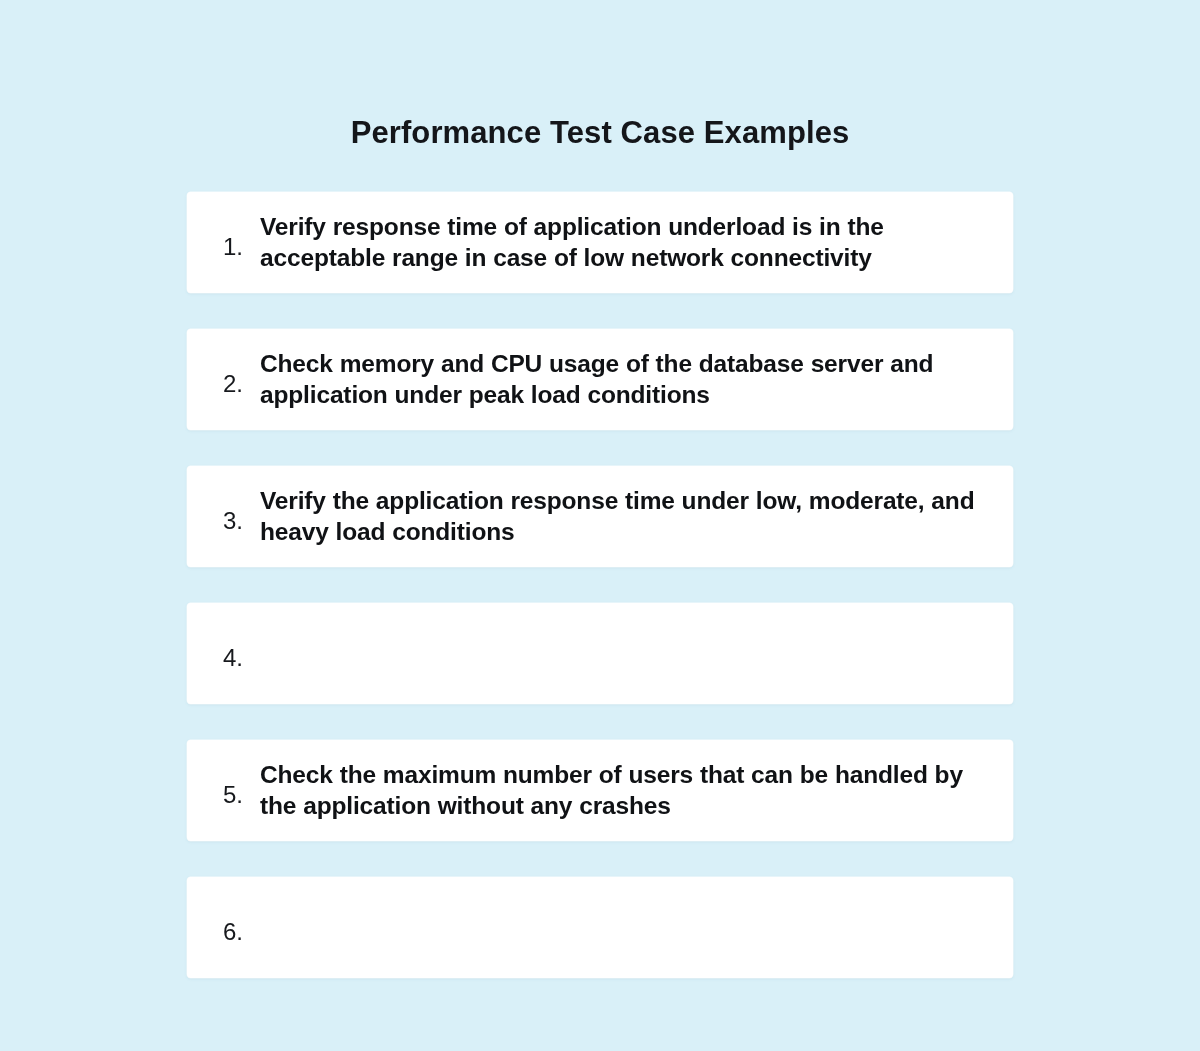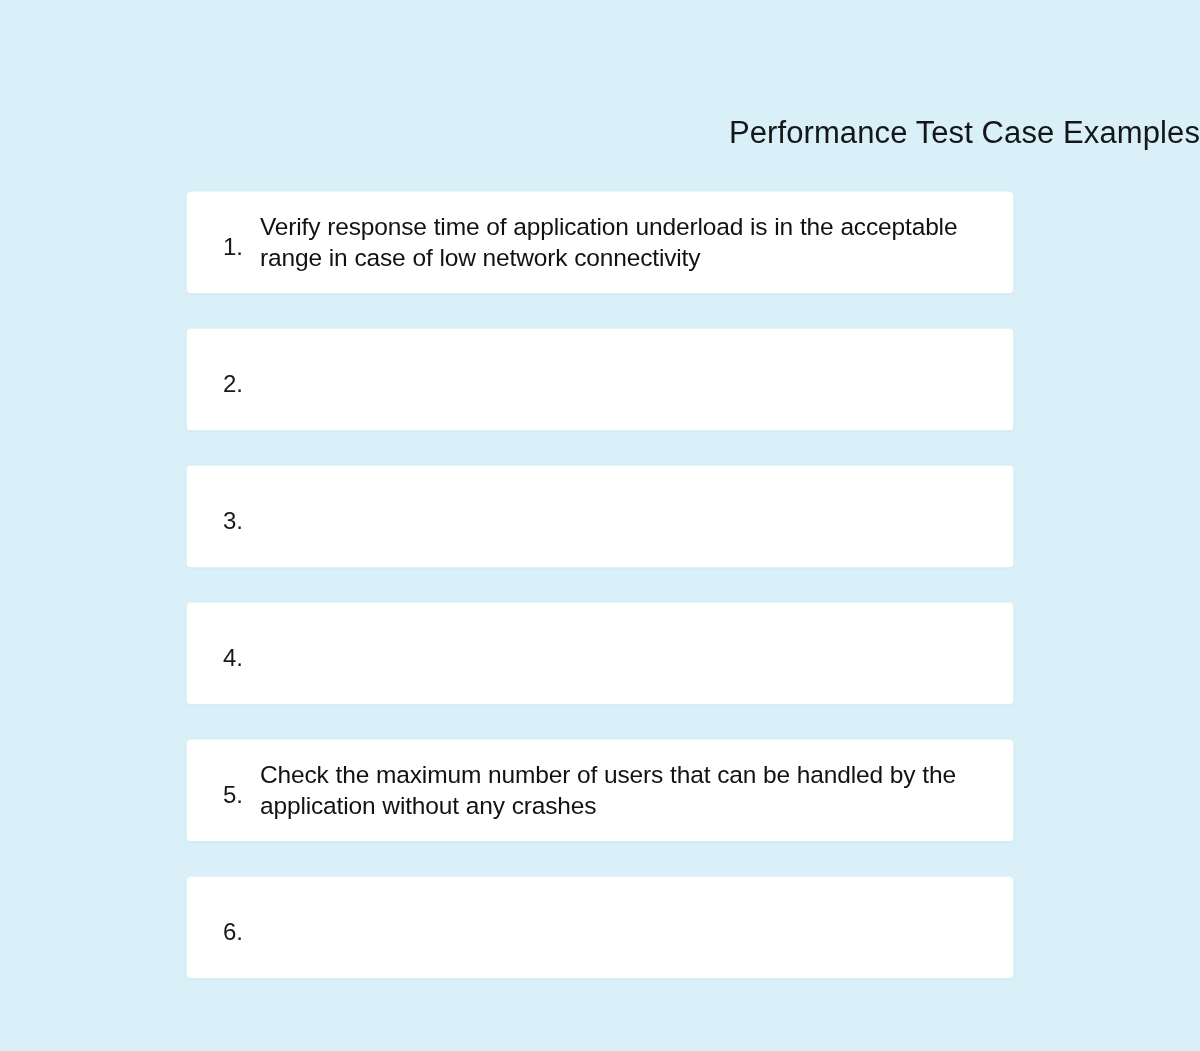--- a/index.html
+++ b/index.html
@@ -20,23 +20,23 @@
     width: 1200px;
     height: 1051px;
     box-sizing: border-box;
   }
 
   .page-title {
     position: absolute;
     top: 92px;
     left: 0;
     width: 1200px;
-    text-align: right;
+    text-align: center;
     font-size: 31px;
-    font-weight: normal;
+    font-weight: bold;
     letter-spacing: 0.1px;
     color: #14161a;
     line-height: 40px;
   }
 
   .card-list {
     position: absolute;
     top: 192px;
     left: 187px;
     width: 826px;
@@ -68,21 +68,21 @@
     line-height: 1;
     padding-bottom: 2px;
     align-self: center;
     margin-top: 13px;
   }
 
   .card-text {
     flex: 1 1 auto;
     margin-left: 17px;
     font-size: 24.5px;
-    font-weight: 400;
+    font-weight: 700;
     line-height: 31px;
     color: #101215;
     letter-spacing: -0.15px;
     word-spacing: 0.2px;
   }
 </style>
 </head>
 <body>
 
 <div class="page">
@@ -91,24 +91,26 @@
 
   <div class="card-list">
 
     <div class="card">
       <span class="card-number">1.</span>
       <span class="card-text">Verify response time of application underload is in the acceptable range in case of low network connectivity</span>
     </div>
 
     <div class="card">
       <span class="card-number">2.</span>
+      <span class="card-text">Check memory and CPU usage of the database server and application under peak load conditions</span>
     </div>
 
     <div class="card">
       <span class="card-number">3.</span>
+      <span class="card-text">Verify the application response time under low, moderate, and heavy load conditions</span>
     </div>
 
     <div class="card">
       <span class="card-number">4.</span>
     </div>
 
     <div class="card">
       <span class="card-number">5.</span>
       <span class="card-text">Check the maximum number of users that can be handled by the application without any crashes</span>
     </div>

